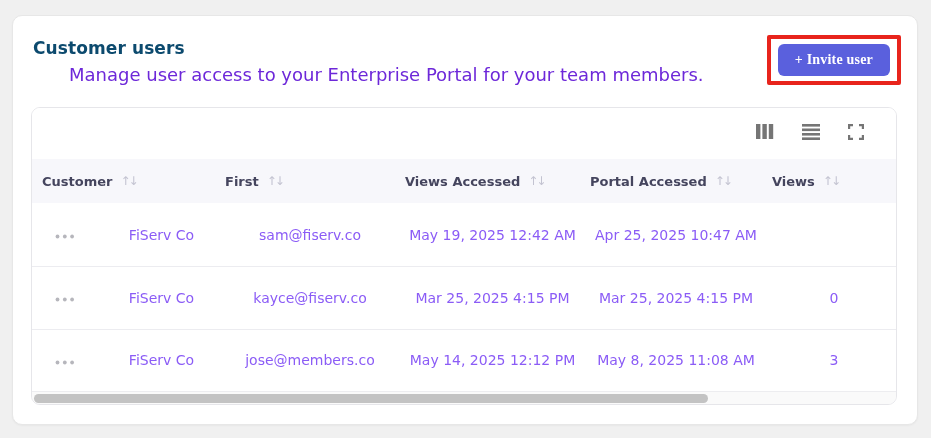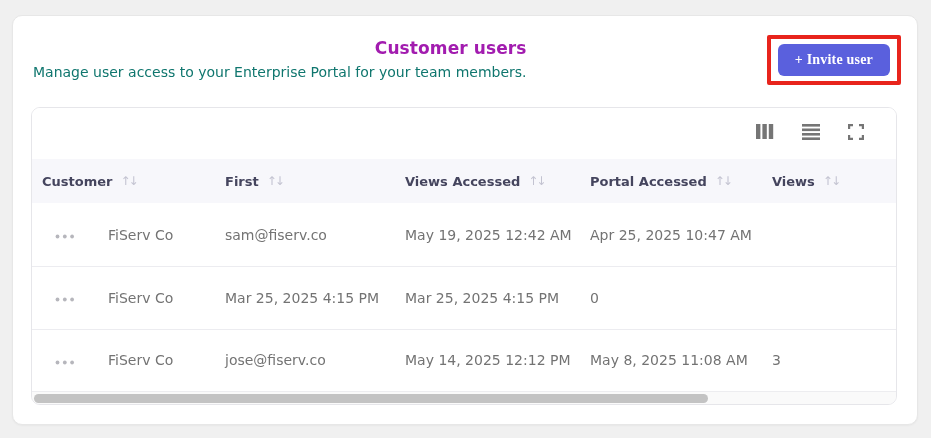--- a/index.html
+++ b/index.html
@@ -21,28 +21,28 @@
   }
   .card-top {
     display: flex;
     justify-content: space-between;
     align-items: flex-start;
     padding: 22px 16px 0 20px;
   }
   .page-title {
     font-size: 17px;
     font-weight: bold;
-    color: #a21caf;
+    color: #0c4a6e;
     letter-spacing: 0.1px;
-    text-align: right;
   }
   .page-subtitle {
     margin-top: 6px;
-    font-size: 14px;
-    color: #0f766e;
+    font-size: 18px;
+    color: #6d28d9;
+    margin-left: 36px;
   }
   .highlight-box {
     border: 4px solid #e8241c;
     border-radius: 2px;
     padding: 5px 7px;
     margin-top: -3px;
   }
   .invite-btn {
     background: #5a60dd;
     color: #ffffff;
@@ -56,20 +56,21 @@
     letter-spacing: 0.2px;
   }
   .table-card {
     margin: 22px 20px 0 18px;
     border: 1px solid #e6e6ea;
     border-radius: 9px;
     overflow: hidden;
     height: 298px;
     display: flex;
     flex-direction: column;
+    text-align: center;
   }
   .table-toolbar {
     height: 51px;
     display: flex;
     justify-content: flex-end;
     align-items: center;
     gap: 24px;
     padding-right: 30px;
     background: #ffffff;
   }
@@ -109,21 +110,21 @@
     height: 63px;
     display: grid;
     grid-template-columns: 66px 117px 180px 185px 182px 1fr;
     align-items: center;
     border-top: 1px solid #ececf0;
     background: #ffffff;
   }
   .thead + .trow { border-top: none; }
   .td {
     font-size: 14px;
-    color: #737373;
+    color: #8b5cf6;
     padding-left: 10px;
     white-space: nowrap;
     overflow: hidden;
   }
   .td-action {
     padding-left: 0;
     display: flex;
     justify-content: center;
   }
   .row-menu-btn {
@@ -245,39 +246,40 @@
           <span>
             <svg width="20" height="5" viewBox="0 0 20 5">
                 <circle cx="2.5" cy="2.5" r="1.9" fill="#b6b6bc"></circle>
                 <circle cx="9.8" cy="2.5" r="1.9" fill="#b6b6bc"></circle>
                 <circle cx="17.1" cy="2.5" r="1.9" fill="#b6b6bc"></circle>
               </svg>
           </span>
         </button>
       </div>
       <div class="td">FiServ Co</div>
+      <div class="td">kayce@fiserv.co</div>
       <div class="td">Mar 25, 2025 4:15 PM</div>
       <div class="td">Mar 25, 2025 4:15 PM</div>
       <div class="td">0</div>
     </div>
 
     <div class="trow">
       <div class="td td-action">
         <button class="row-menu-btn">
           <span>
             <svg width="20" height="5" viewBox="0 0 20 5">
                 <circle cx="2.5" cy="2.5" r="1.9" fill="#b6b6bc"></circle>
                 <circle cx="9.8" cy="2.5" r="1.9" fill="#b6b6bc"></circle>
                 <circle cx="17.1" cy="2.5" r="1.9" fill="#b6b6bc"></circle>
               </svg>
           </span>
         </button>
       </div>
       <div class="td">FiServ Co</div>
-      <div class="td">jose@fiserv.co</div>
+      <div class="td">jose@members.co</div>
       <div class="td">May 14, 2025 12:12 PM</div>
       <div class="td">May 8, 2025 11:08 AM</div>
       <div class="td">3</div>
     </div>
 
     <div class="hscroll">
       <div class="hscroll-thumb"></div>
     </div>
 
   </div>

